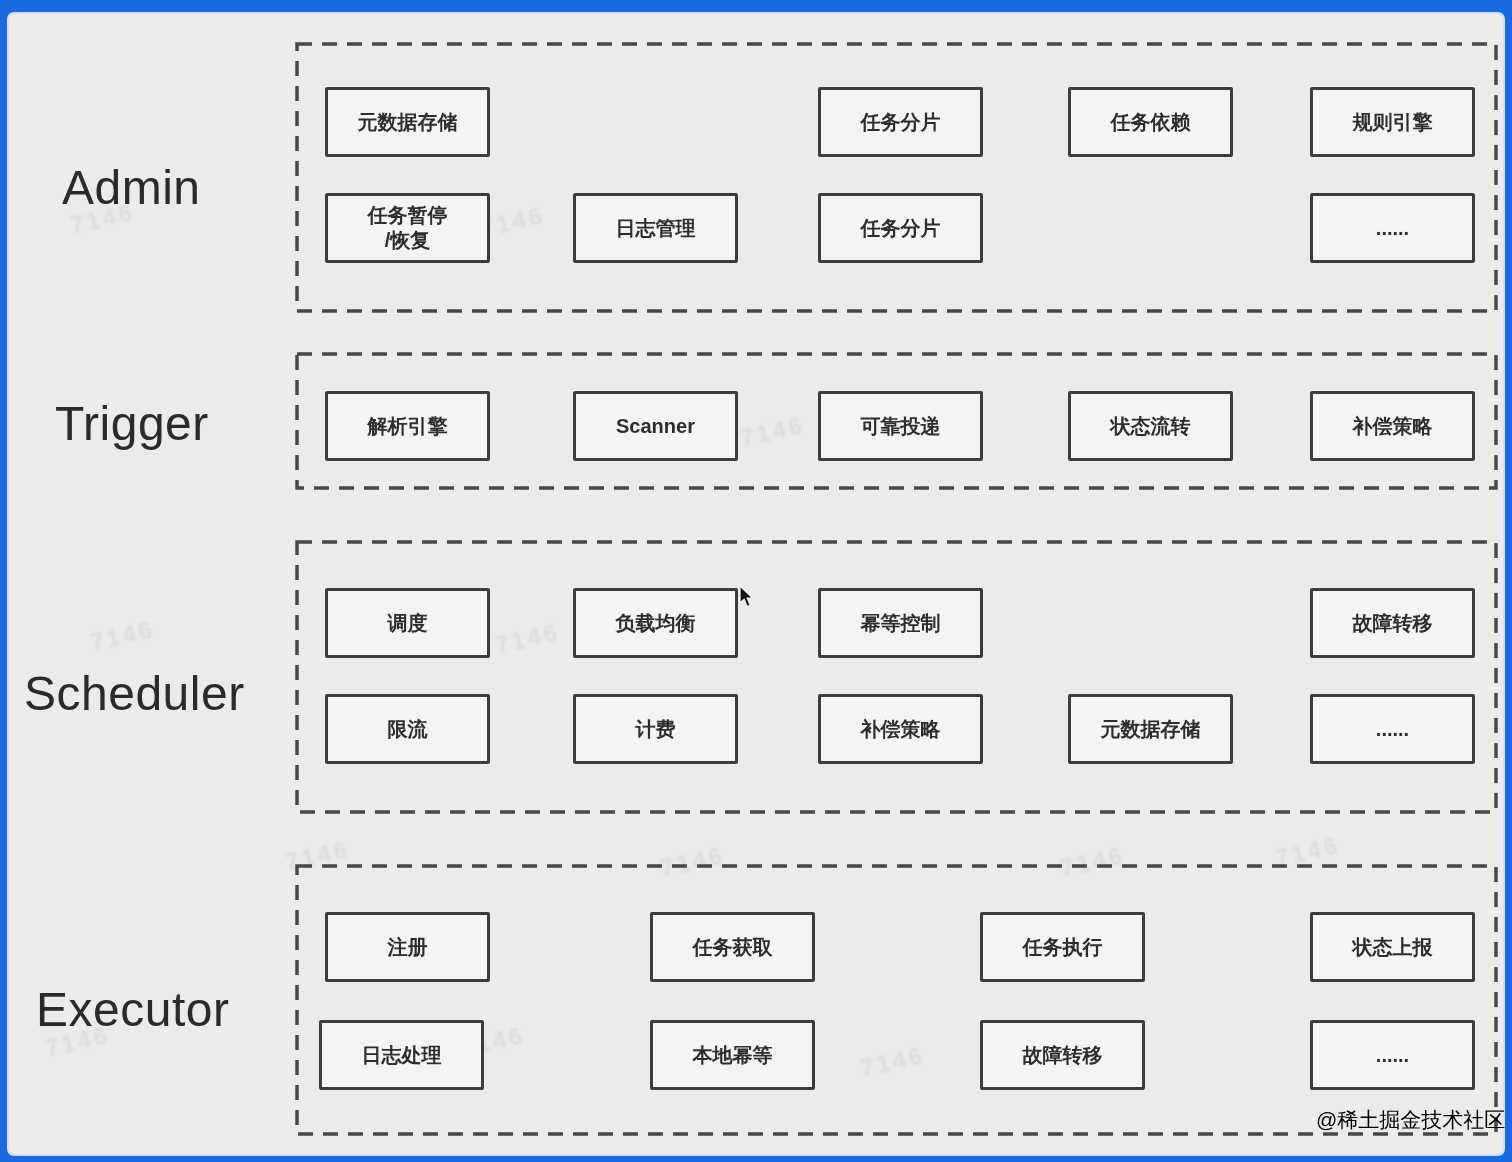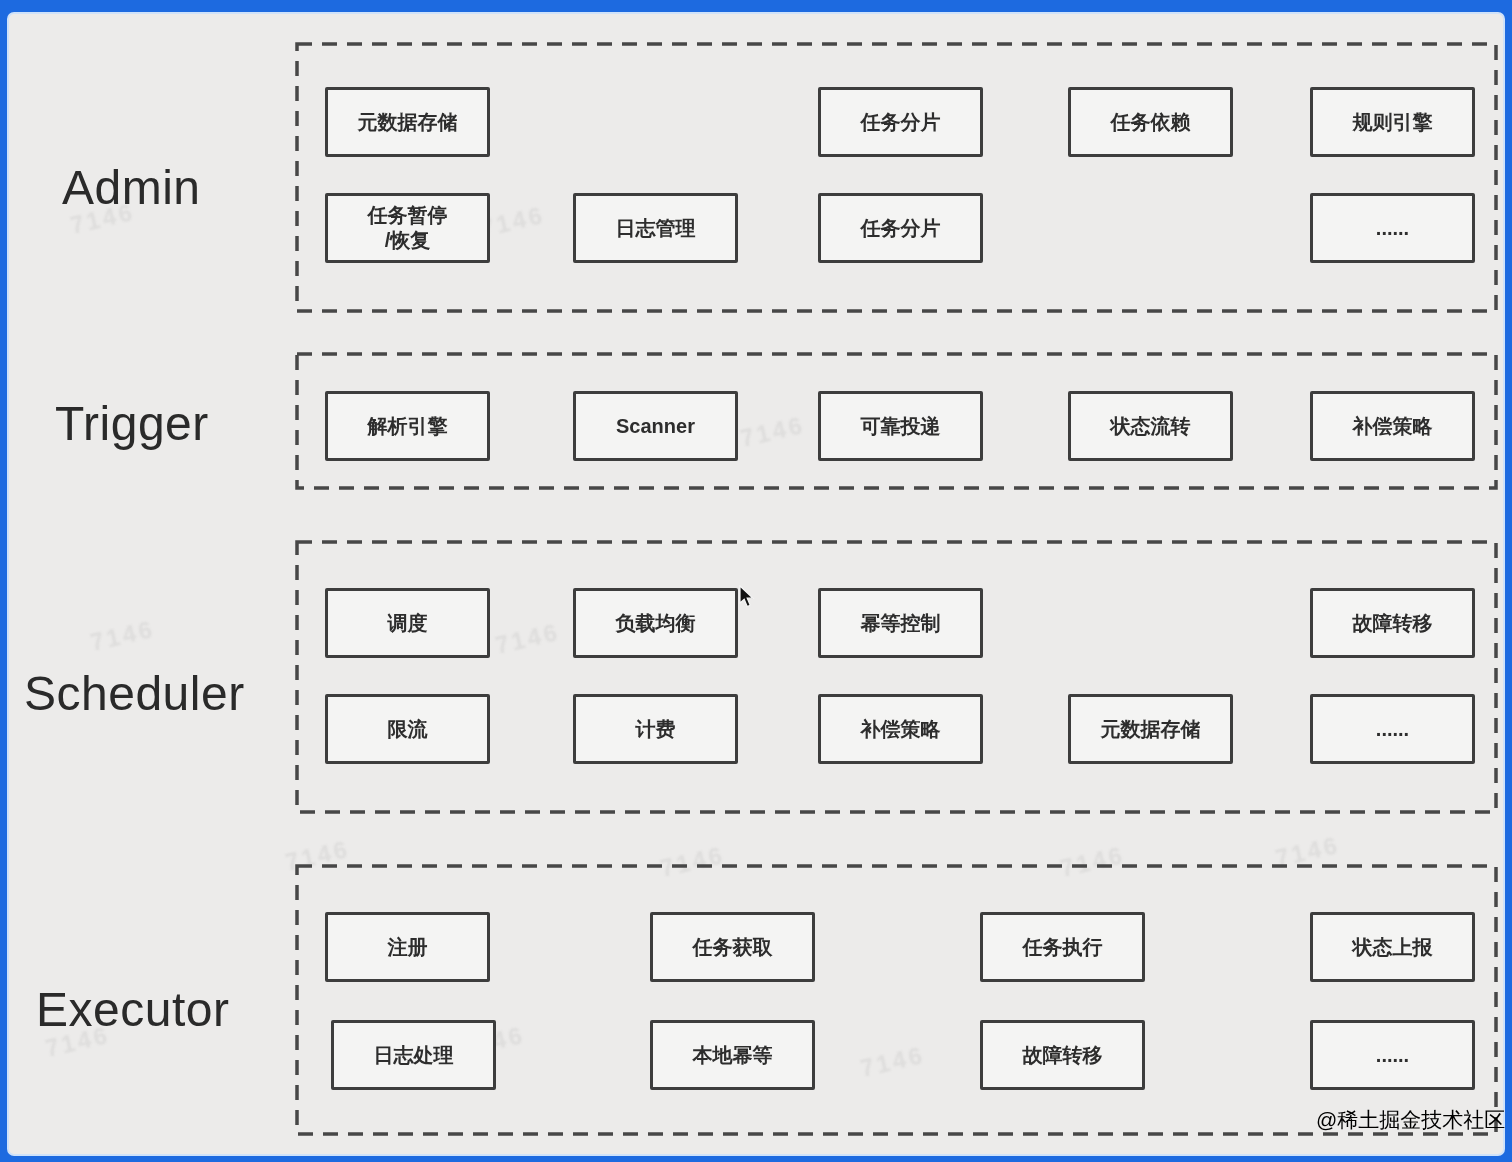--- a/index.html
+++ b/index.html
@@ -144,21 +144,21 @@
   <div class="box" style="left:573px;top:694px">计费</div>
   <div class="box" style="left:818px;top:694px">补偿策略</div>
   <div class="box" style="left:1068px;top:694px">元数据存储</div>
   <div class="box" style="left:1310px;top:694px">......</div>
 
   <div class="box" style="left:325px;top:912px">注册</div>
   <div class="box" style="left:650px;top:912px">任务获取</div>
   <div class="box" style="left:980px;top:912px">任务执行</div>
   <div class="box" style="left:1310px;top:912px">状态上报</div>
 
-  <div class="box" style="left:331px;top:1020px">日志处理</div>
+  <div class="box" style="left:319px;top:1020px">日志处理</div>
   <div class="box" style="left:650px;top:1020px">本地幂等</div>
   <div class="box" style="left:980px;top:1020px">故障转移</div>
   <div class="box" style="left:1310px;top:1020px">......</div>
 
   <div class="cursor">
     <svg width="22" height="24" viewBox="0 0 22 24">
       <path d="M3,1 L3,18 L7.2,14.2 L10.2,21.5 L13.2,20.2 L10.2,13.2 L16,13.2 Z" fill="#111" stroke="#f5f5f5" stroke-width="1.2"></path>
     </svg>
   </div>
 

